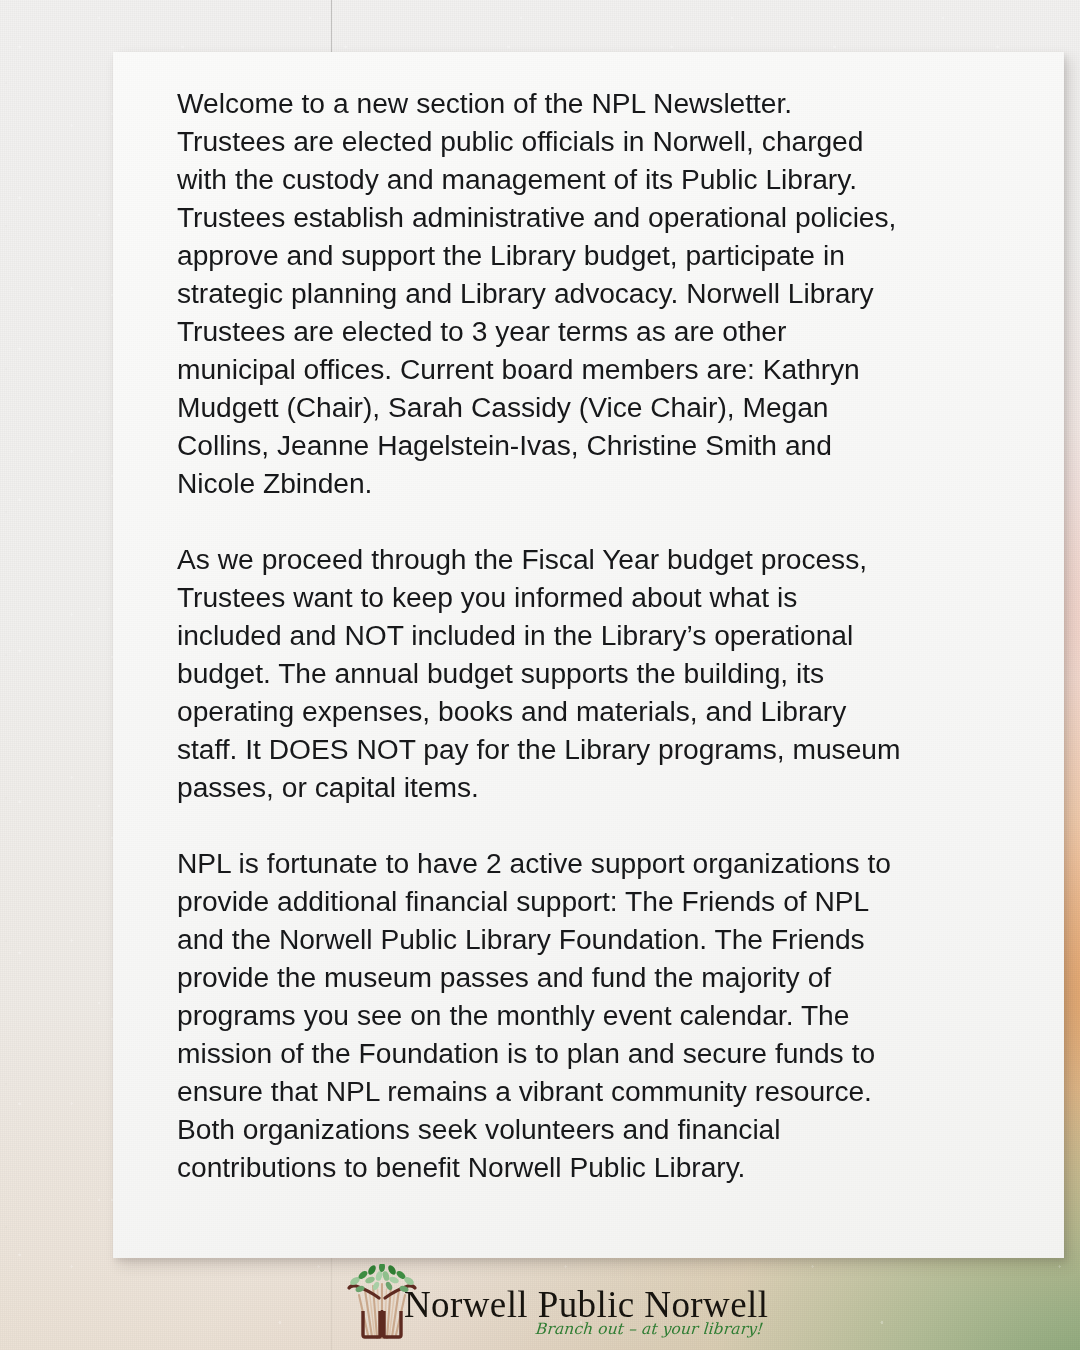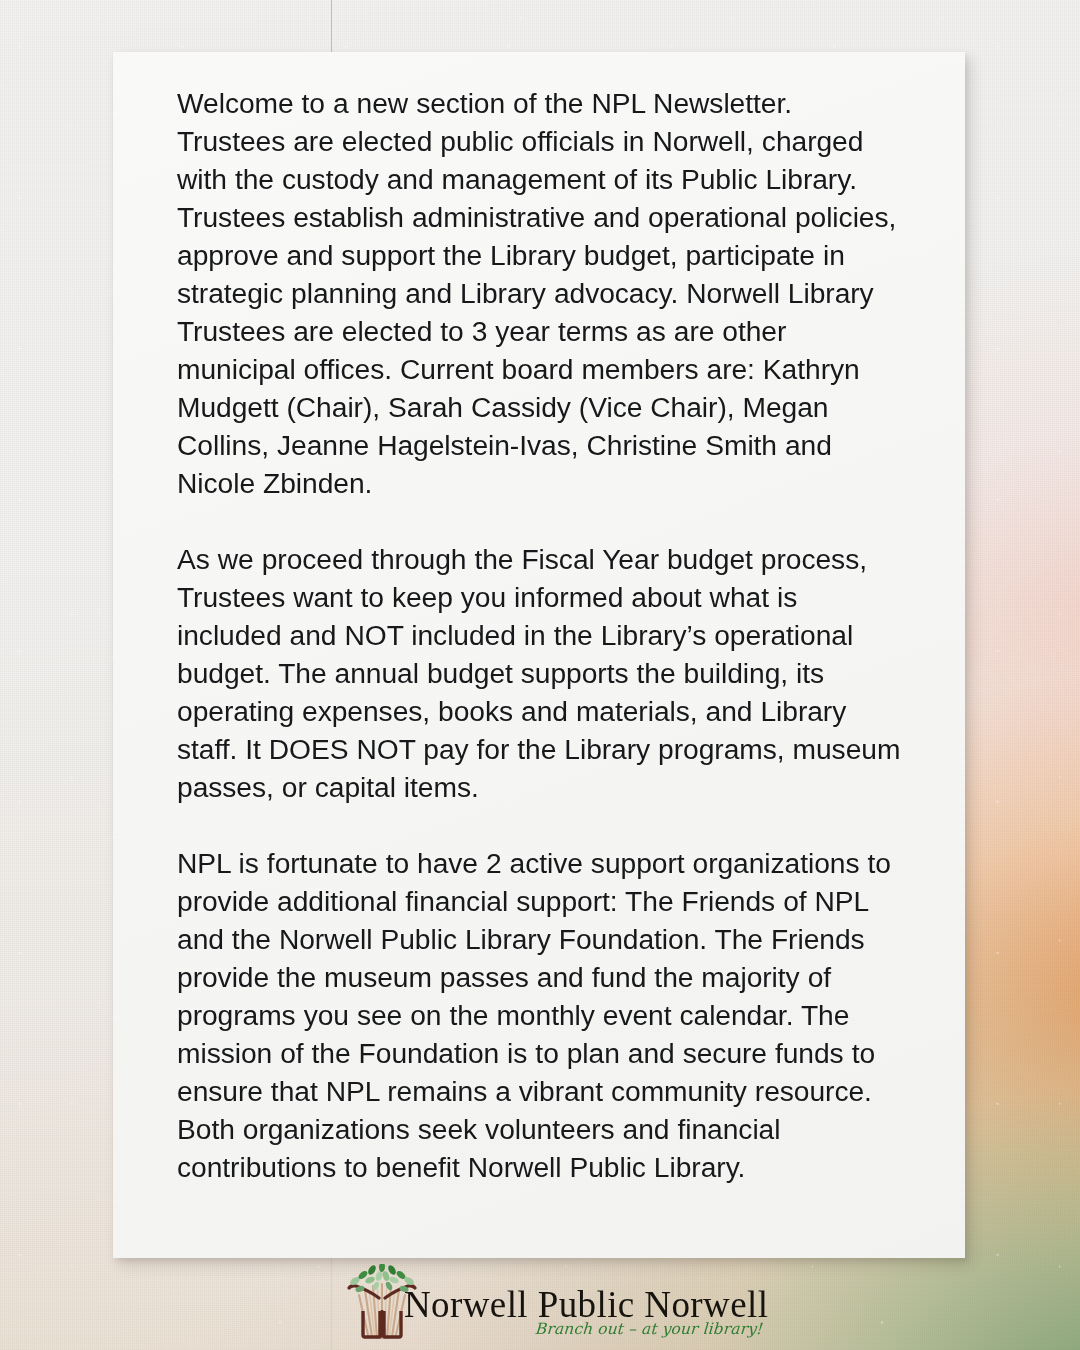--- a/index.html
+++ b/index.html
@@ -69,21 +69,21 @@
     height: 1350px;
     background: linear-gradient(180deg, rgba(120,118,116,0.40) 0%, rgba(130,126,122,0.32) 30%, rgba(140,132,124,0.22) 62%, rgba(150,140,128,0.16) 100%);
     pointer-events: none;
   }
 
   
   #card {
     position: absolute;
     left: 113px;
     top: 52px;
-    width: 852px;
+    width: 951px;
     height: 1206px;
     background:
       linear-gradient(160deg, #fbfbfa 0%, #f8f8f7 40%, #f6f6f5 72%, #f4f4f2 100%);
     box-shadow:
       6px 7px 13px rgba(60,52,46,0.16),
       2px 3px 5px rgba(60,52,46,0.10);
   }
   .card-grain {
     position: absolute;
     inset: 0;

